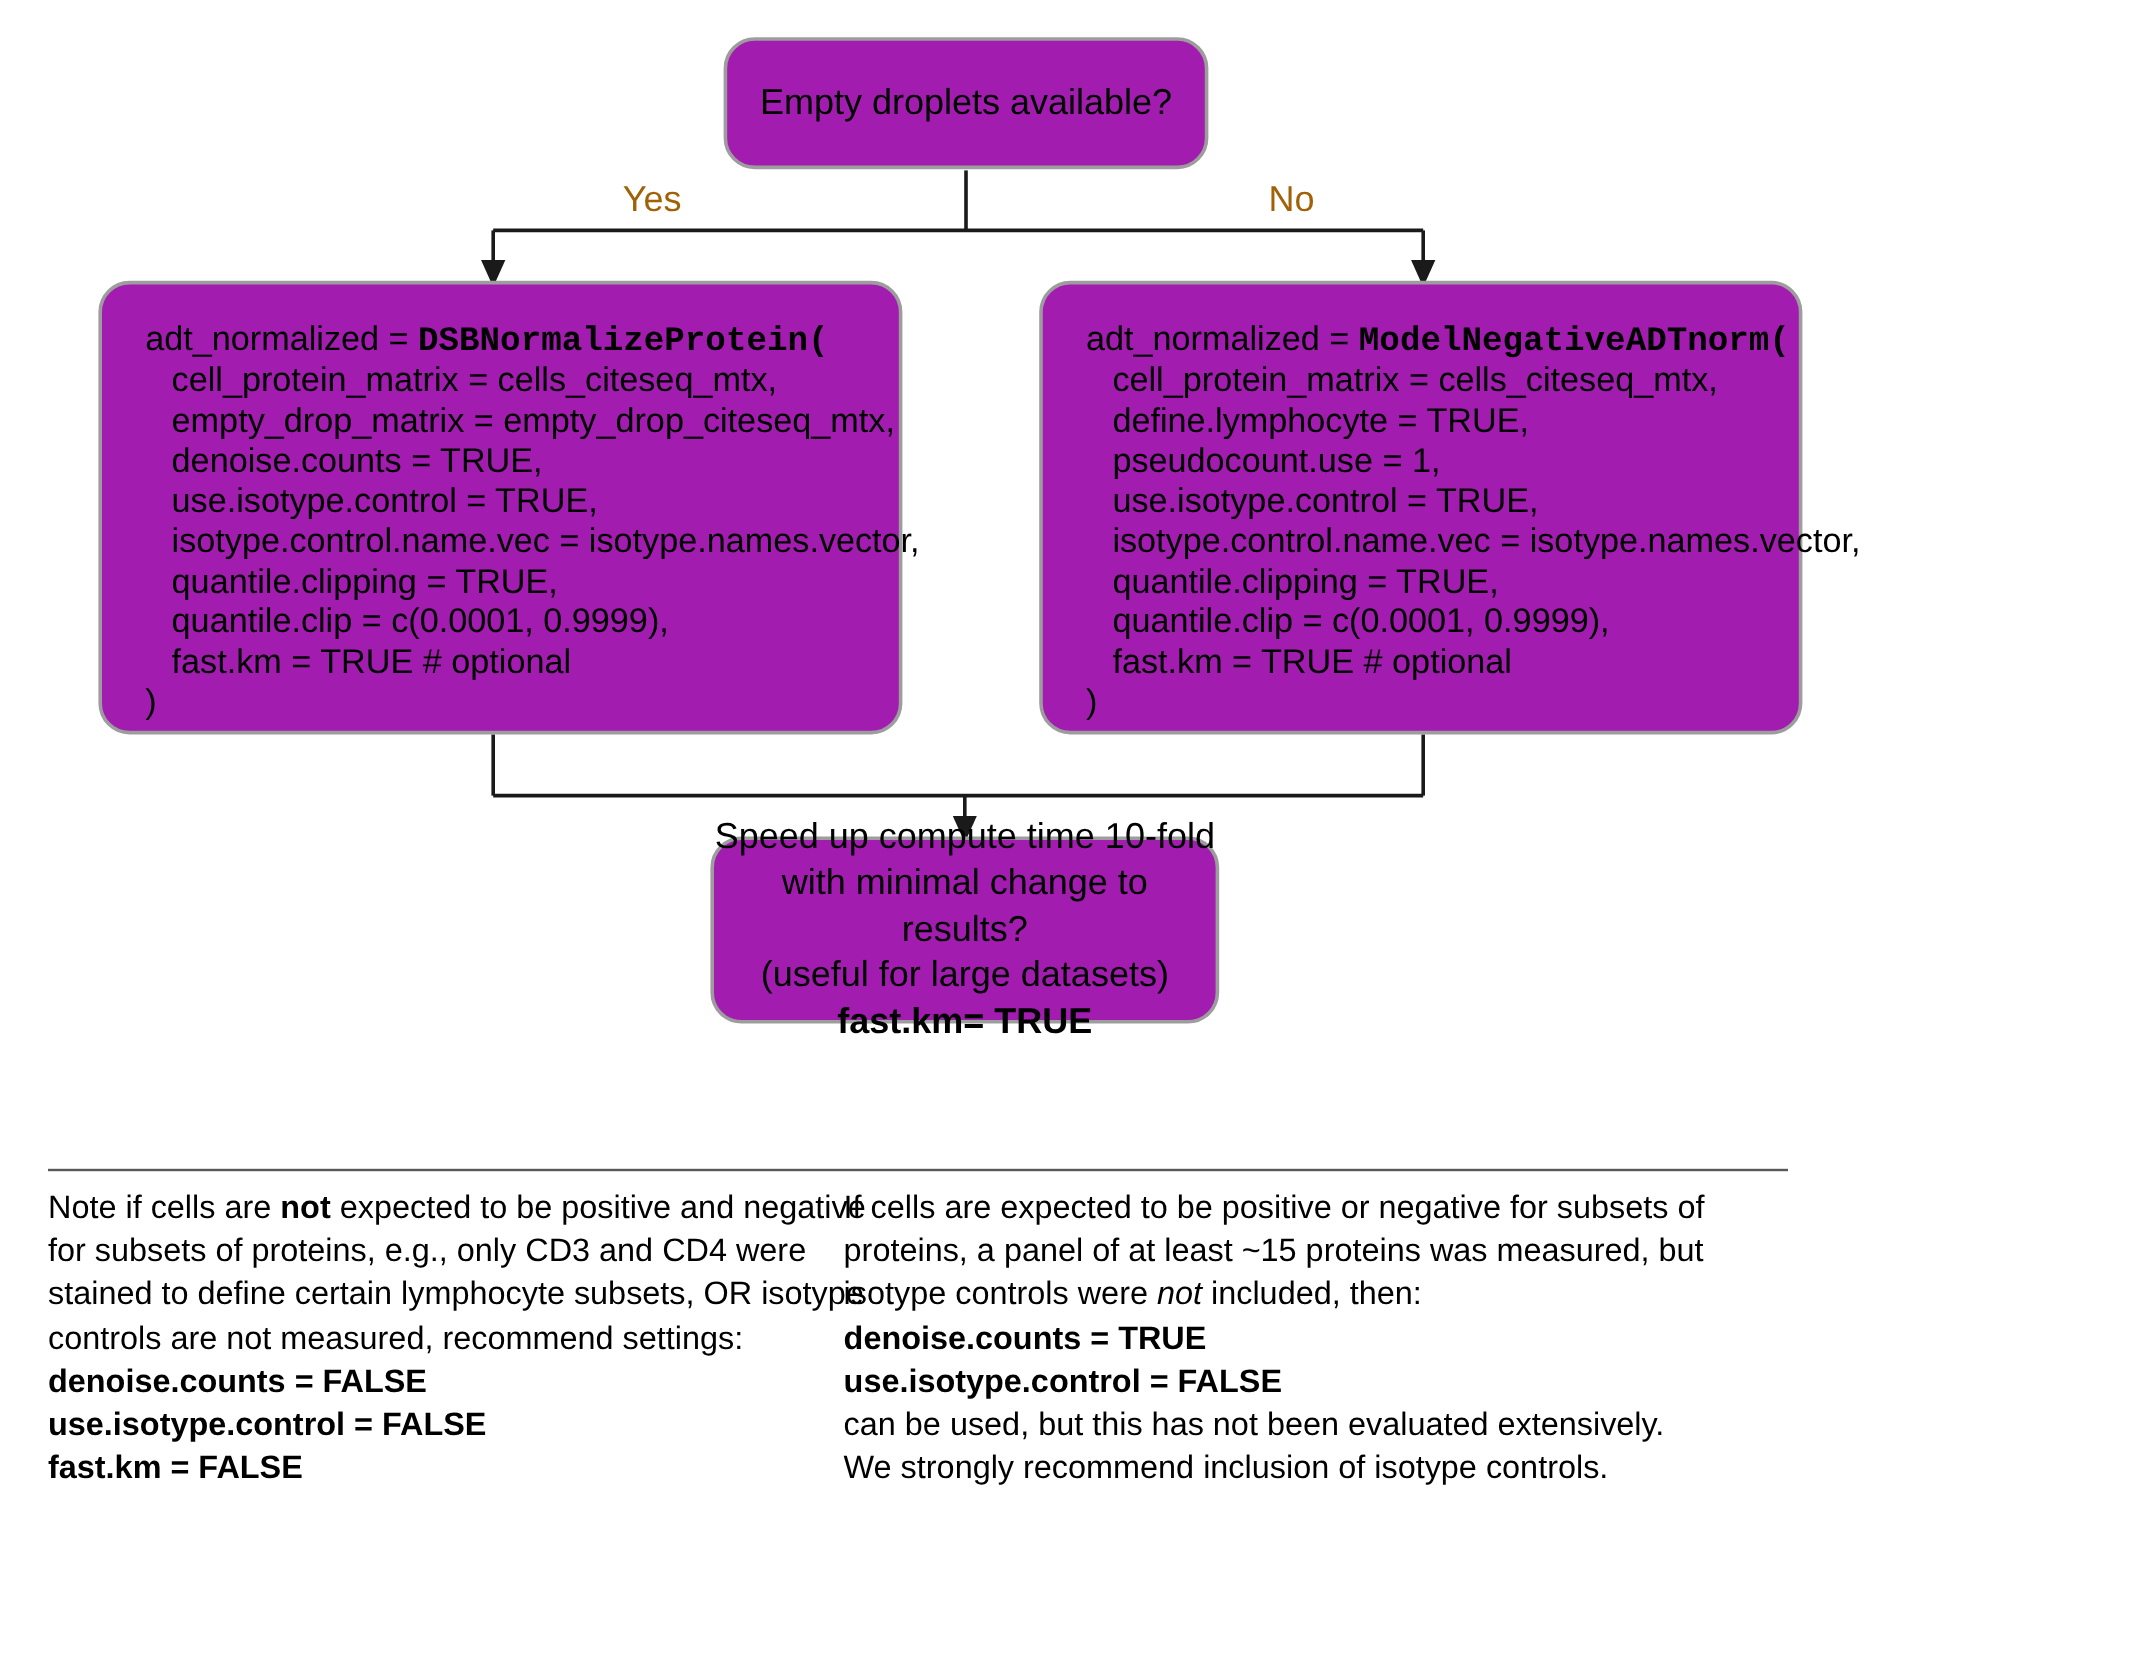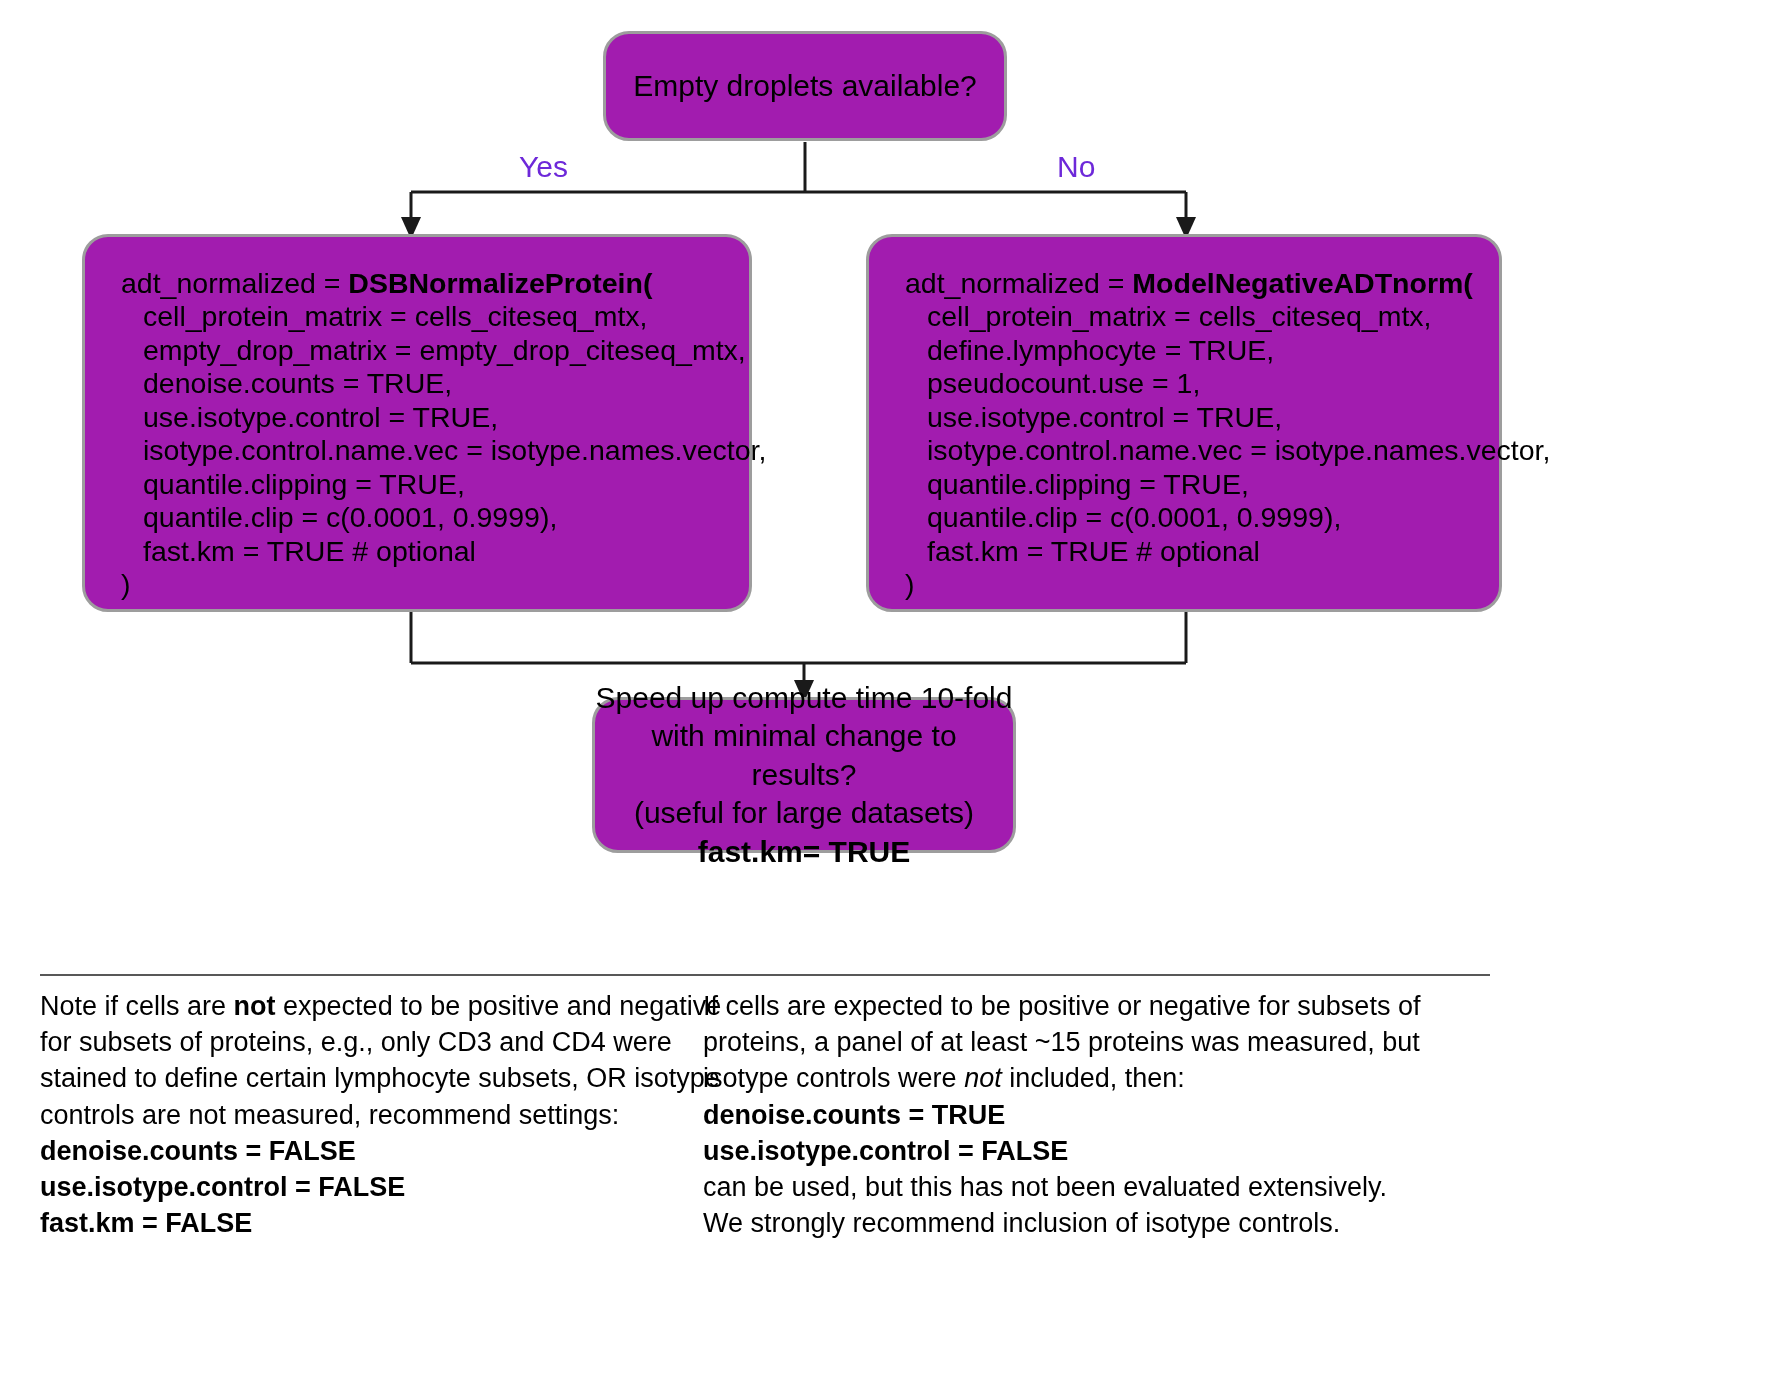--- a/index.html
+++ b/index.html
@@ -36,21 +36,21 @@
 
   .node-code {
     padding: 30px 30px 20px 36px;
     font-size: 28.5px;
     line-height: 1.175;
     white-space: nowrap;
   }
 
   .node-code .ln { display: block; }
   .node-code .ind { padding-left: 22px; }
-  .node-code b { font-weight: bold; }
+  .node-code b { font-weight: bold; font-family: Liberation Mono, monospace; }
 
   
   #box-top {
     left: 603px; top: 31px;
     width: 404px; height: 110px;
   }
 
   
   #box-left {
     left: 82px; top: 234px;
@@ -73,21 +73,21 @@
   #box-bottom .bline { display: block; }
   #box-bottom .bold { font-weight: bold; }
 
   
   #wires { position: absolute; left: 0; top: 0; width: 1790px; height: 1390px; }
 
   
   .edge-label {
     position: absolute;
     font-size: 30px;
-    color: #6d28d9;
+    color: #a16207;
   }
   #label-yes { left: 519px; top: 150px; }
   #label-no  { left: 1057px; top: 150px; }
 
   
   #divider {
     position: absolute;
     left: 40px; top: 974px;
     width: 1450px; height: 0;
     border-top: 2px solid #585858;

